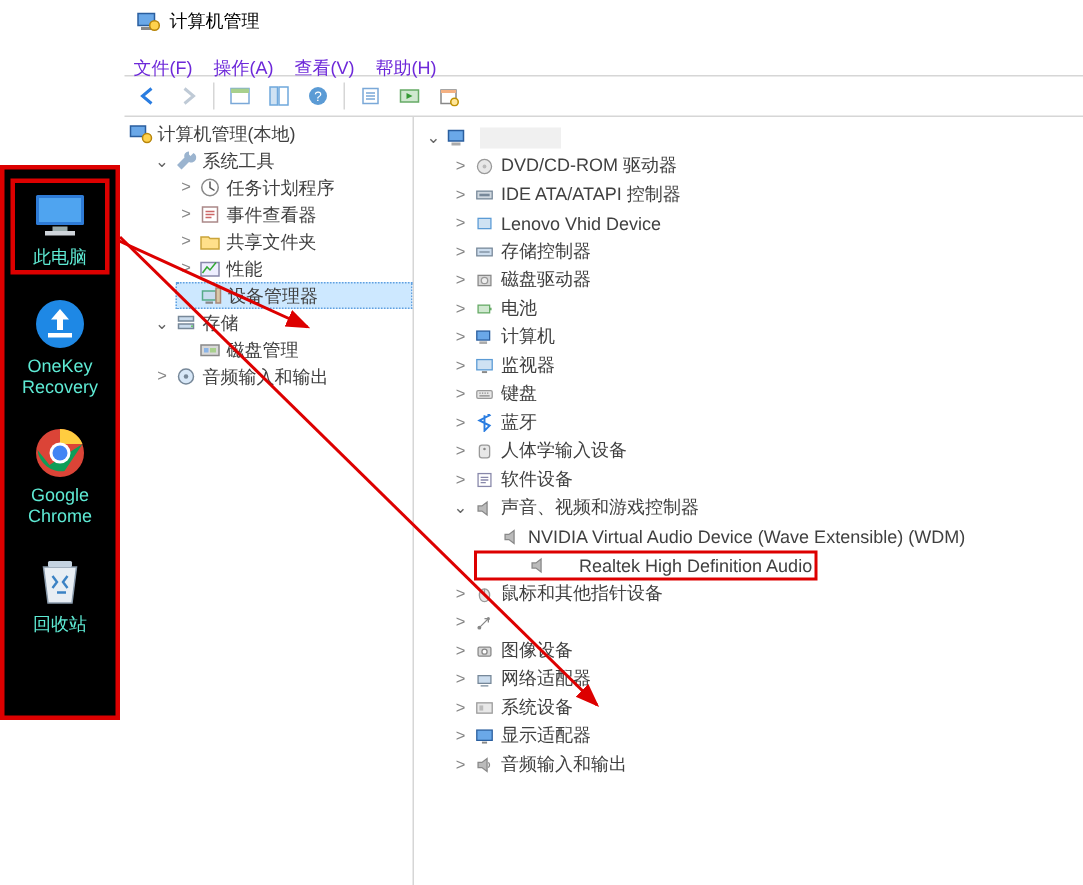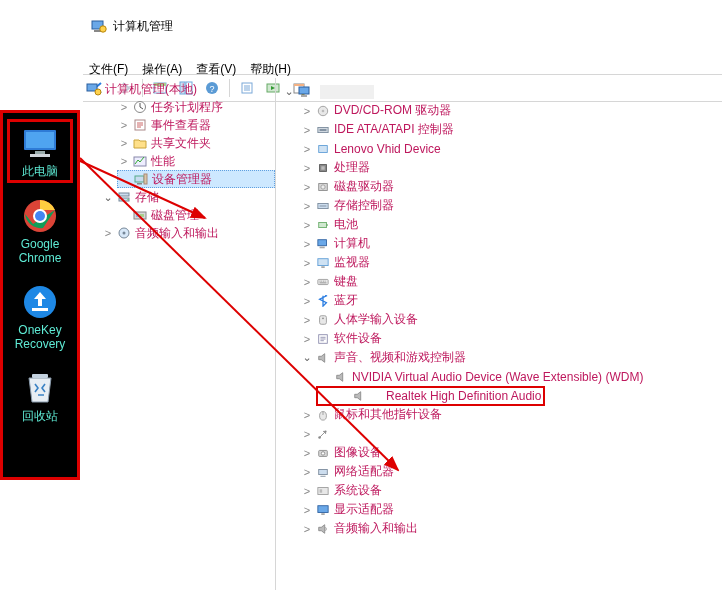--- a/index.html
+++ b/index.html
@@ -9,41 +9,41 @@
   .desktop{position:absolute;left:0;top:110px;width:80px;height:370px;background:#000;border:3px solid #d00;display:flex;flex-direction:column;align-items:center;padding-top:6px;box-sizing:border-box;}
   .desktop-icon{width:60px;margin:6px 0 14px;display:flex;flex-direction:column;align-items:center;color:#5eead4;text-align:center;cursor:pointer;}
   .desktop-icon .glyph{width:40px;height:34px;display:flex;align-items:center;justify-content:center;margin-bottom:4px;}
   .desktop-icon .label{font-size:12px;line-height:14px;}
   .d-this{border:3px solid #d00;padding:4px 0 2px;margin-top:0;margin-bottom:10px;}
 
   svg{display:block;}
 
   
   .win{position:absolute;left:83px;top:0;right:0;bottom:0;background:#fff;}
-  .titlebar{height:28px;display:flex;align-items:center;padding:12px 8px;color:#000;}
+  .titlebar{height:28px;display:flex;align-items:center;padding:0 8px;color:#000;}
   .titlebar .ticon{width:16px;height:16px;margin-right:6px;}
   .menubar{height:22px;display:flex;align-items:center;padding:0 6px;}
-  .menubar span{margin-right:14px;color:#000000;cursor:default;margin-top:12px;}
+  .menubar span{margin-right:14px;color:#6d28d9;cursor:default;margin-top:12px;}
   .toolbar{height:26px;border-top:1px solid #d6d6d6;border-bottom:1px solid #d6d6d6;display:flex;align-items:center;padding:0 4px;gap:2px;}
   .tb-btn{width:22px;height:22px;display:flex;align-items:center;justify-content:center;border:1px solid transparent;border-radius:2px;}
   .sep{width:1px;height:18px;background:#d6d6d6;margin:0 3px;}
 
   .body{position:absolute;left:0;right:0;top:78px;bottom:0;display:flex;}
   .left-pane{width:192px;border-right:1px solid #d6d6d6;overflow:hidden;}
   .right-pane{flex:1;overflow:hidden;position:relative;}
 
   .tree{padding:2px 0 0 2px;}
   .node{white-space:nowrap;}
   .row{display:flex;align-items:center;height:18px;padding-right:6px;}
   .tw{width:14px;height:14px;display:flex;align-items:center;justify-content:center;color:#666;font-size:11px;cursor:pointer;flex:none;}
   .tw::before{content:"";}
   .tw.open::before{content:"⌄";}
   .tw.closed::before{content:">";color:#888;}
   .ic{width:16px;height:16px;margin:0 3px 0 1px;flex:none;display:flex;align-items:center;justify-content:center;}
-  .lbl{color:#be185d;}
+  .lbl{color:#404040;}
   .row.sel{background:#cde8ff;border:1px dotted #60a0e0;box-sizing:border-box;height:18px;}
   .kids{padding-left:16px;}
 
   .right-tree{padding:4px 11px 0 6px;}
   .right-tree .row{height:19px;}
   .right-tree .kids{padding-left:18px;}
   .pc-row{display:flex;align-items:center;height:19px;}
   .pc-mask{display:inline-block;width:54px;height:14px;background:#f0f0f0;margin-left:4px;filter:blur(.4px);}
 
   .hl-red{border:2px solid #d00;margin:-2px -2px -2px -2px;padding:0 2px;}
@@ -67,38 +67,38 @@
             <rect x="6" y="4" width="28" height="16" fill="#4fa4f0"></rect>
             <rect x="15" y="23" width="10" height="3" fill="#9aa"></rect>
             <rect x="10" y="26" width="20" height="3" fill="#cfd4da"></rect>
           </svg>
       </div>
       <div class="label">此电脑</div>
     </div>
     <div class="desktop-icon">
       <div class="glyph">
         <svg width="36" height="36" viewBox="0 0 36 36">
+            <circle cx="18" cy="18" r="16" fill="#1e88e5"></circle>
+            <path d="M18 8l6 7h-4v7h-4v-7h-4z" fill="#fff"></path>
+            <rect x="10" y="24" width="16" height="3" fill="#fff"></rect>
+          </svg>
+      </div>
+      <div class="label"><span>OneKey</span><br><span>Recovery</span></div>
+    </div>
+    <div class="desktop-icon">
+      <div class="glyph">
+        <svg width="36" height="36" viewBox="0 0 36 36">
             <circle cx="18" cy="18" r="16" fill="#db4437"></circle>
             <path d="M18 2a16 16 0 0 1 15 10H18z" fill="#ffcd40"></path>
             <path d="M33 12 21 30a16 16 0 0 1-18-14l8 10z" fill="#0f9d58"></path>
             <circle cx="18" cy="18" r="7" fill="#fff"></circle>
             <circle cx="18" cy="18" r="5" fill="#4285f4"></circle>
           </svg>
       </div>
       <div class="label"><span>Google</span><br><span>Chrome</span></div>
-    </div>
-    <div class="desktop-icon">
-      <div class="glyph">
-        <svg width="36" height="36" viewBox="0 0 36 36">
-            <circle cx="18" cy="18" r="16" fill="#1e88e5"></circle>
-            <path d="M18 8l6 7h-4v7h-4v-7h-4z" fill="#fff"></path>
-            <rect x="10" y="24" width="16" height="3" fill="#fff"></rect>
-          </svg>
-      </div>
-      <div class="label"><span>OneKey</span><br><span>Recovery</span></div>
     </div>
     <div class="desktop-icon">
       <div class="glyph">
         <svg width="34" height="36" viewBox="0 0 34 36">
             <path d="M6 8h22l-3 24H9z" fill="#e8eef4" stroke="#89a" stroke-width="1"></path>
             <rect x="9" y="4" width="16" height="4" rx="1" fill="#c4d2e0"></rect>
             <path d="M12 14l3 4-3 4M22 14l-3 4 3 4M15 25h6" stroke="#3b82c4" stroke-width="1.6" fill="none"></path>
           </svg>
       </div>
       <div class="label">回收站</div>
@@ -183,20 +183,29 @@
               <span class="ic">
                   <svg width="16" height="16" viewBox="0 0 16 16">
                     <rect x="1" y="3" width="10" height="7" fill="#6aa8e8" stroke="#2a5e9e"></rect>
                     <circle cx="12" cy="11" r="3" fill="#ffd24d" stroke="#b8860b"></circle>
                   </svg>
                 </span>
               <span class="lbl">计算机管理(本地)</span>
             </div>
             <div class="kids">
               <div class="node">
+                <div class="row">
+                  <span class="tw open"></span>
+                  <span class="ic">
+                      <svg width="14" height="14" viewBox="0 0 14 14">
+                        <path d="M9 1a3 3 0 0 0-3 4L1 10l3 3 5-5a3 3 0 0 0 3-6l-2 2-1-1z" fill="#9bb4cf"></path>
+                      </svg>
+                    </span>
+                  <span class="lbl">系统工具</span>
+                </div>
                 <div class="kids">
                   <div class="row">
                       <span class="tw closed"></span>
                       <span class="ic">
                         <svg width="14" height="14">
                           <circle cx="7" cy="7" r="5.5" fill="#fff" stroke="#888"></circle>
                           <path d="M7 3v4l3 2" stroke="#555" fill="none"></path>
                         </svg>
                       </span>
                       <span class="lbl">任务计划程序</span>
@@ -331,49 +340,37 @@
                       </svg>
                     </span>
                     <span class="lbl">Lenovo Vhid Device</span>
                   </div>
                 </div>
                 <div class="node">
                   <div class="row">
                     <span class="tw closed"></span>
                     <span class="ic">
                       <svg class="dev-ic" viewBox="0 0 14 14">
-                        <rect x="3" y="3" width="8" height="8" fill="#888" stroke="#555"></rect>
-                        <rect x="5" y="5" width="4" height="4" fill="#bbb"></rect>
-                      </svg>
-                    </span>
-                    <span class="lbl">处理器</span>
+                        <rect x="1" y="4" width="12" height="6" fill="#cde" stroke="#789"></rect>
+                        <path d="M3 7h8" stroke="#789"></path>
+                      </svg>
+                    </span>
+                    <span class="lbl">存储控制器</span>
                   </div>
                 </div>
                 <div class="node">
                   <div class="row">
                     <span class="tw closed"></span>
                     <span class="ic">
                       <svg class="dev-ic" viewBox="0 0 14 14">
                         <rect x="2" y="3" width="10" height="8" fill="#d8d8d8" stroke="#888"></rect>
                         <circle cx="7" cy="7" r="2.5" fill="#eee" stroke="#999"></circle>
                       </svg>
                     </span>
                     <span class="lbl">磁盘驱动器</span>
-                  </div>
-                </div>
-                <div class="node">
-                  <div class="row">
-                    <span class="tw closed"></span>
-                    <span class="ic">
-                      <svg class="dev-ic" viewBox="0 0 14 14">
-                        <rect x="1" y="4" width="12" height="6" fill="#cde" stroke="#789"></rect>
-                        <path d="M3 7h8" stroke="#789"></path>
-                      </svg>
-                    </span>
-                    <span class="lbl">存储控制器</span>
                   </div>
                 </div>
                 <div class="node">
                   <div class="row">
                     <span class="tw closed"></span>
                     <span class="ic">
                       <svg class="dev-ic" viewBox="0 0 14 14">
                         <rect x="2" y="4" width="9" height="6" fill="#d0e8d0" stroke="#6a6"></rect>
                         <rect x="11" y="6" width="1.5" height="2" fill="#6a6"></rect>
                       </svg>

